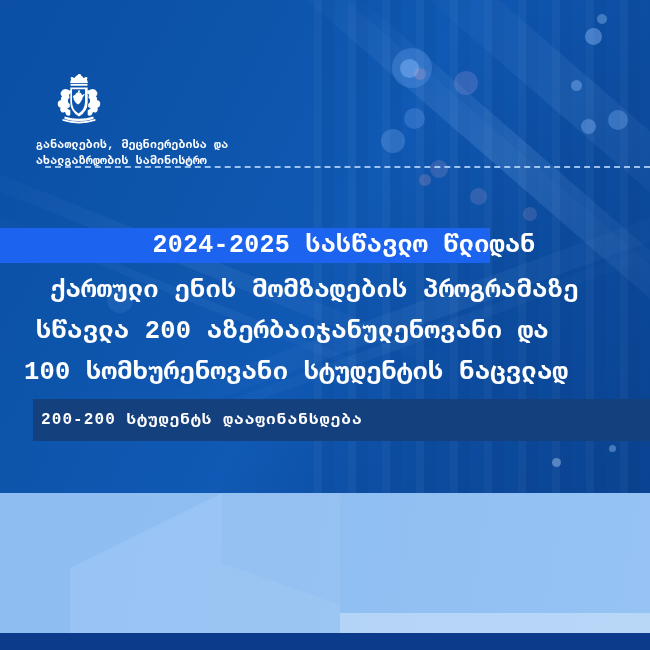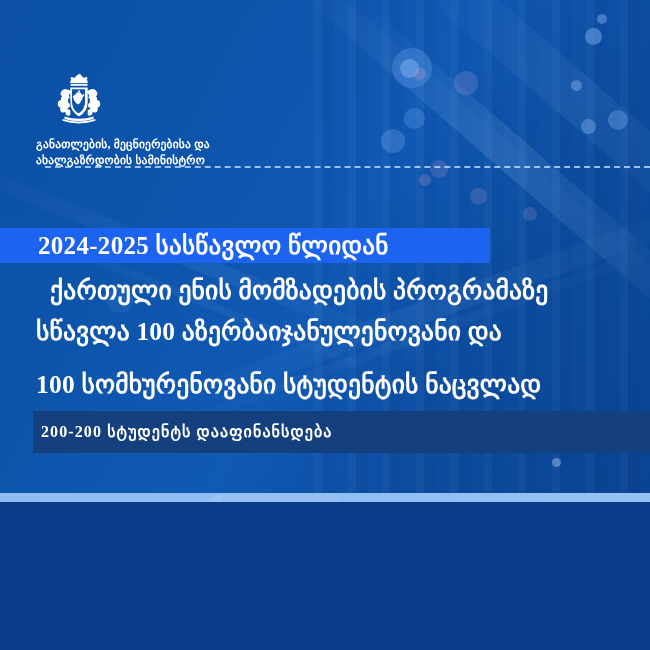--- a/index.html
+++ b/index.html
@@ -3,23 +3,23 @@
 <meta charset="utf-8">
 <style>
   html, body {
     margin: 0;
     padding: 0;
     background: #0d3b8c;
   }
   .poster {
     position: relative;
     width: 650px;
-    height: 502px;
+    height: 633px;
     overflow: hidden;
-    font-family: Liberation Serif, serif;
+    font-family: Liberation Mono, monospace;
     background: #b91c1c;
     user-select: none;
   }
 
   
   .top-region {
     position: absolute;
     left: 0; top: 0;
     width: 650px; height: 493px;
     overflow: hidden;
@@ -119,28 +119,28 @@
     padding-left: 38px;
     letter-spacing: .3px;
   }
   .line-body {
     font-size: 25.5px;
     line-height: 37px;
     padding-left: 50px;
     letter-spacing: .2px;
   }
   .line-body.indent2 { padding-left: 36px; }
-  .line-body.indent3 { padding-left: 36px; margin-top: 12px; }
+  .line-body.indent3 { padding-left: 24px; }
   .line-final {
     font-size: 16px;
     line-height: 42px;
     padding-left: 41px;
     letter-spacing: 1.1px;
   }
-  .row-eyebrow { height: 44px; }
+  .row-eyebrow { height: 44px; text-align: center; }
   .row-final   { height: 44px; margin-top: 4px; }
 
   
   .bottom-region {
     position: absolute;
     left: 0; top: 493px;
     width: 650px; height: 157px;
     overflow: hidden;
     background: linear-gradient(100deg, #8dbdf1 0%, #8fbef2 45%, #96c3f4 100%);
   }
@@ -259,21 +259,21 @@
     <div class="hl-row row-eyebrow">
       <div class="band-bright"></div>
       <div class="hl-text line-eyebrow">2024-2025 სასწავლო წლიდან</div>
     </div>
 
     <div class="hl-row">
       <div class="hl-text line-body">ქართული ენის მომზადების პროგრამაზე</div>
     </div>
 
     <div class="hl-row">
-      <div class="hl-text line-body indent2">სწავლა 100 აზერბაიჯანულენოვანი და</div>
+      <div class="hl-text line-body indent2">სწავლა 200 აზერბაიჯანულენოვანი და</div>
     </div>
 
     <div class="hl-row">
       <div class="hl-text line-body indent3">100 სომხურენოვანი სტუდენტის ნაცვლად</div>
     </div>
 
     <div class="hl-row row-final">
       <div class="band-dark"></div>
       <div class="hl-text line-final">200-200 სტუდენტს დააფინანსდება</div>
     </div>

